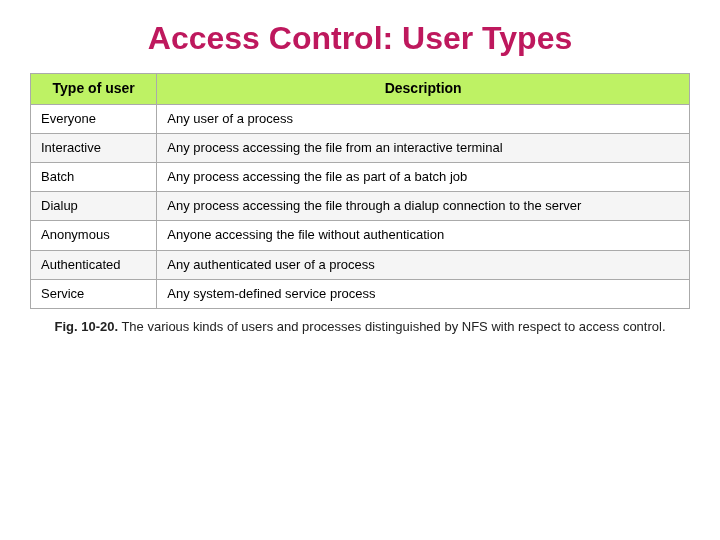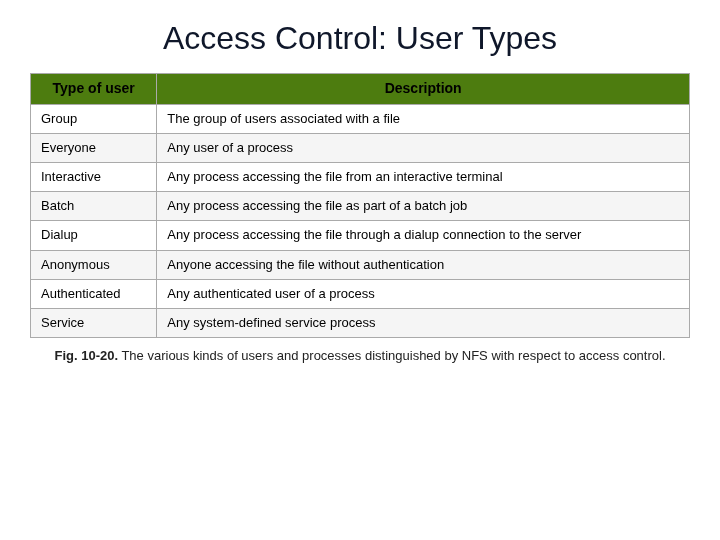--- a/index.html
+++ b/index.html
@@ -10,43 +10,43 @@
       background: #ffffff;
       font-family: Arial, sans-serif;
       font-size: 14px;
       display: flex;
       flex-direction: column;
       align-items: center;
       padding: 20px 30px;
     }
 
     h1 {
-      color: #0f172a;
+      color: #be185d;
       font-size: 32px;
-      font-weight: normal;
+      font-weight: bold;
       margin-bottom: 16px;
       text-align: center;
     }
 
     table {
       width: 100%;
       border-collapse: collapse;
       border: 1px solid #888;
     }
 
     th, td {
       border: 1px solid #aaa;
       padding: 5px 10px;
       vertical-align: top;
       font-size: 13px;
       line-height: 1.4;
     }
 
     th {
-      background: #4d7c0f;
+      background: #bef264;
       font-weight: bold;
       font-size: 14px;
     }
 
     tr:nth-child(odd) td {
       background: #ffffff;
     }
 
     tr:nth-child(even) td {
       background: #f5f5f5;
@@ -70,24 +70,20 @@
 
 <table>
   <thead>
     <tr>
       <th>Type of user</th>
       <th>Description</th>
     </tr>
   </thead>
   <tbody id="table-body">
       <tr>
-        <td>Group</td>
-        <td>The group of users associated with a file</td>
-      </tr>
-      <tr>
         <td>Everyone</td>
         <td>Any user of a process</td>
       </tr>
       <tr>
         <td>Interactive</td>
         <td>Any process accessing the file from an interactive terminal</td>
       </tr>
       <tr>
         <td>Batch</td>
         <td>Any process accessing the file as part of a batch job</td>

